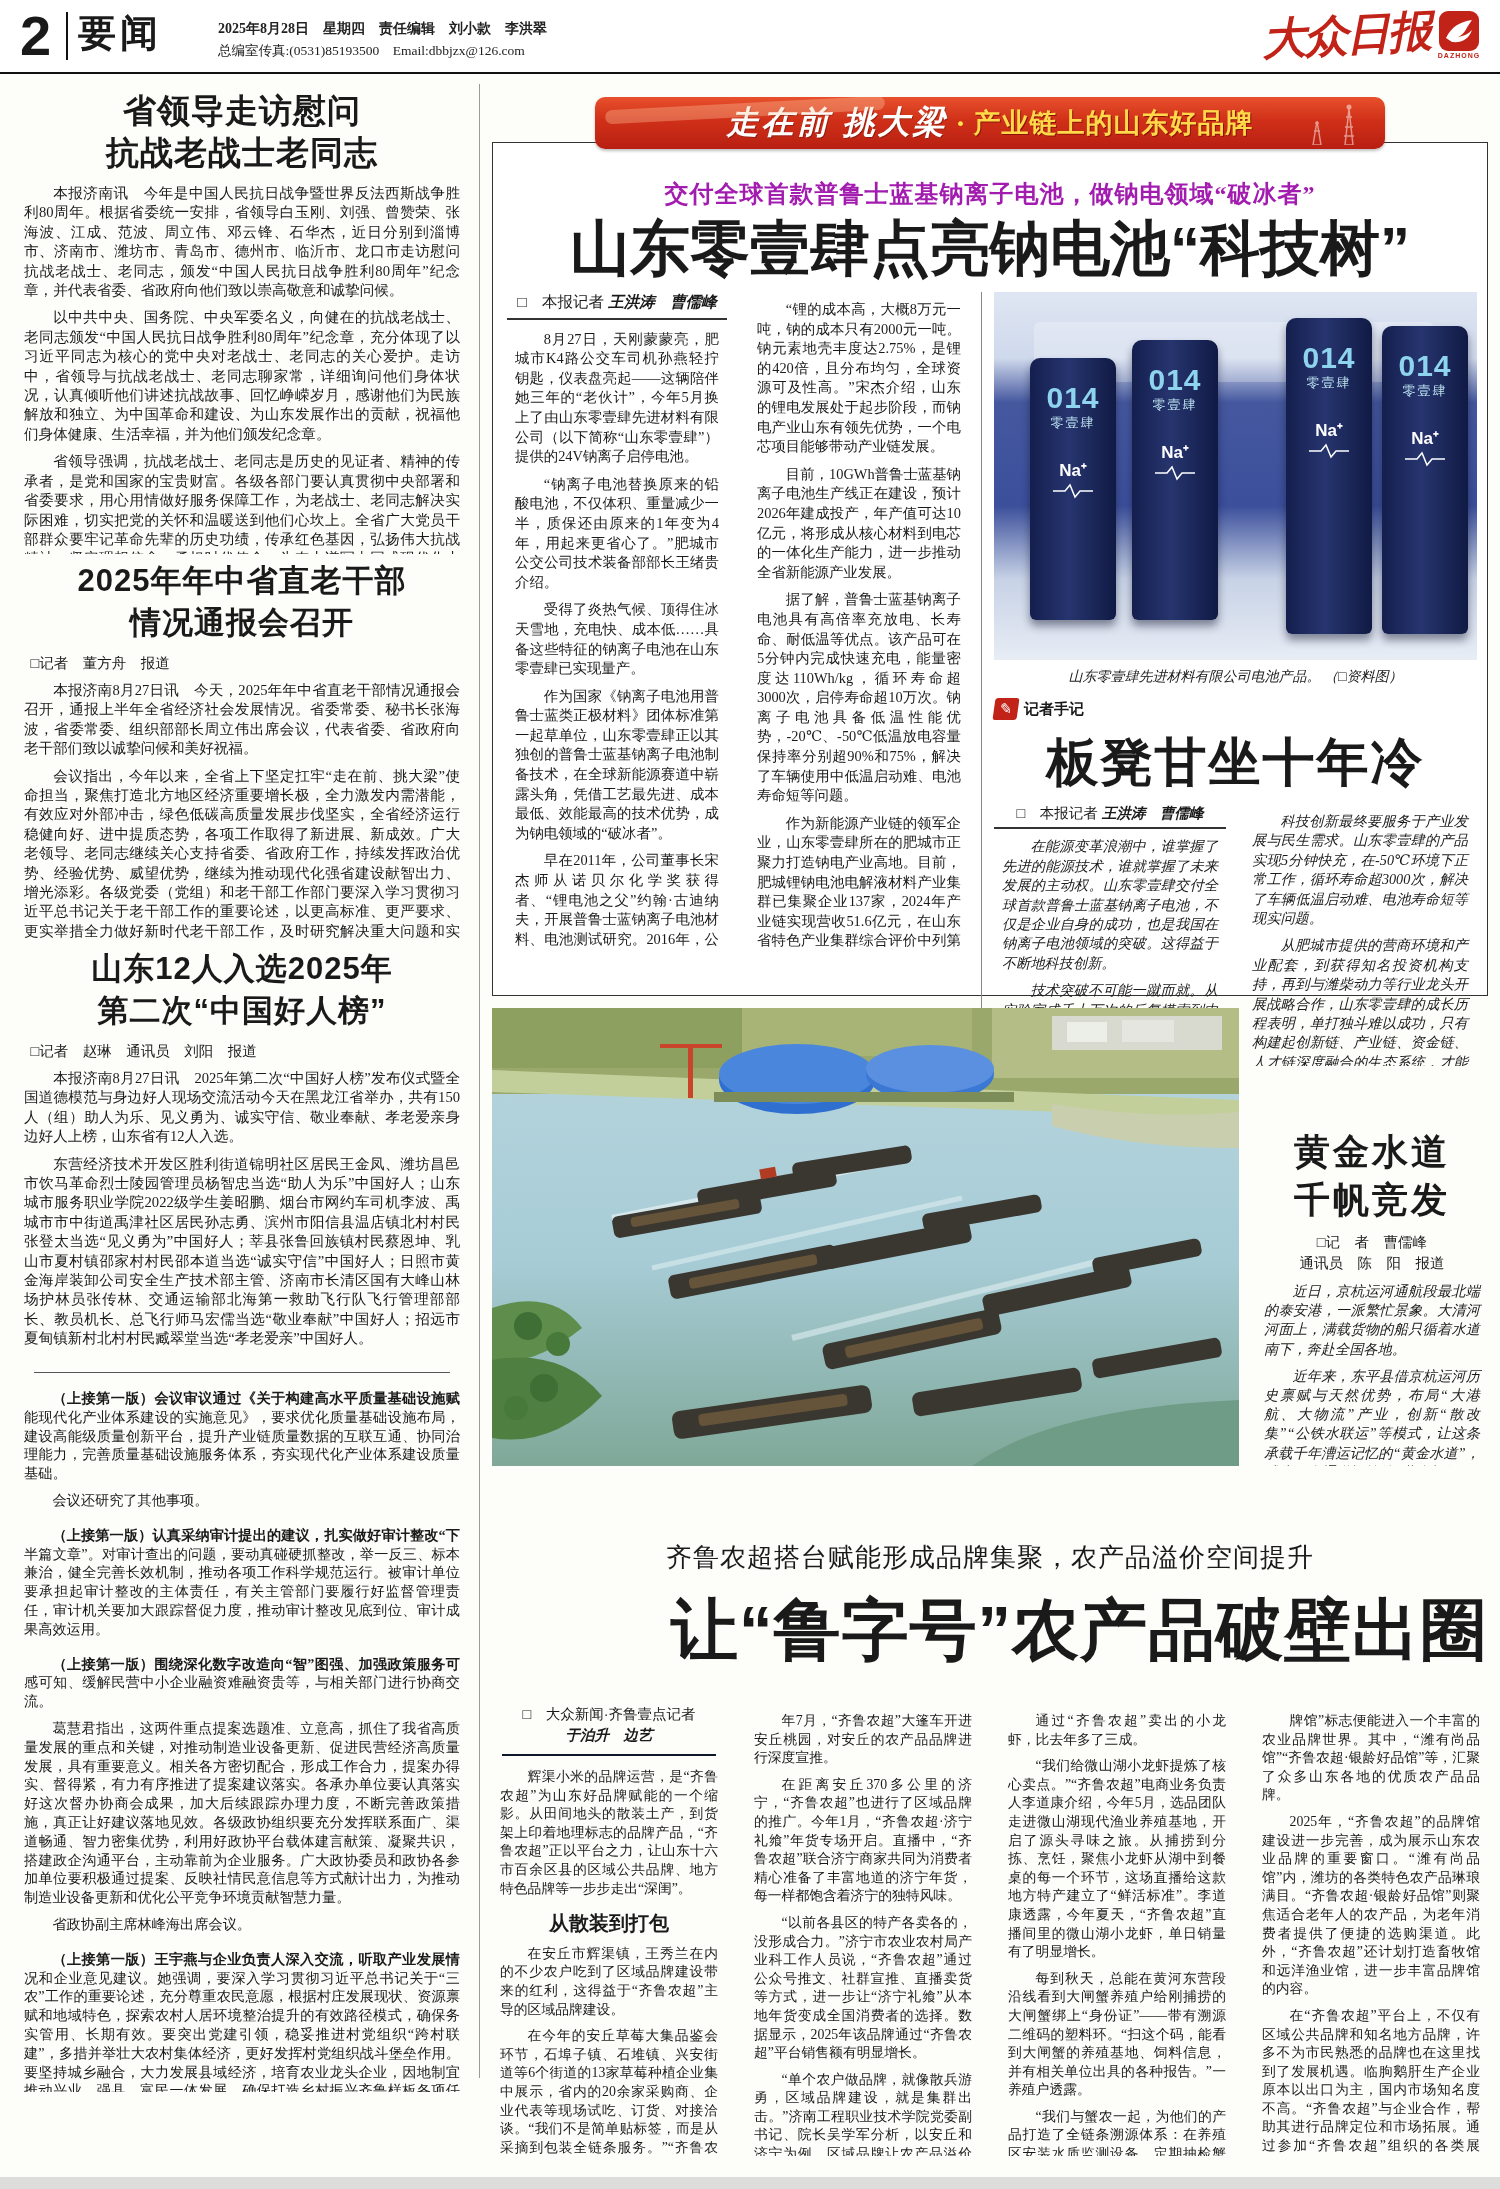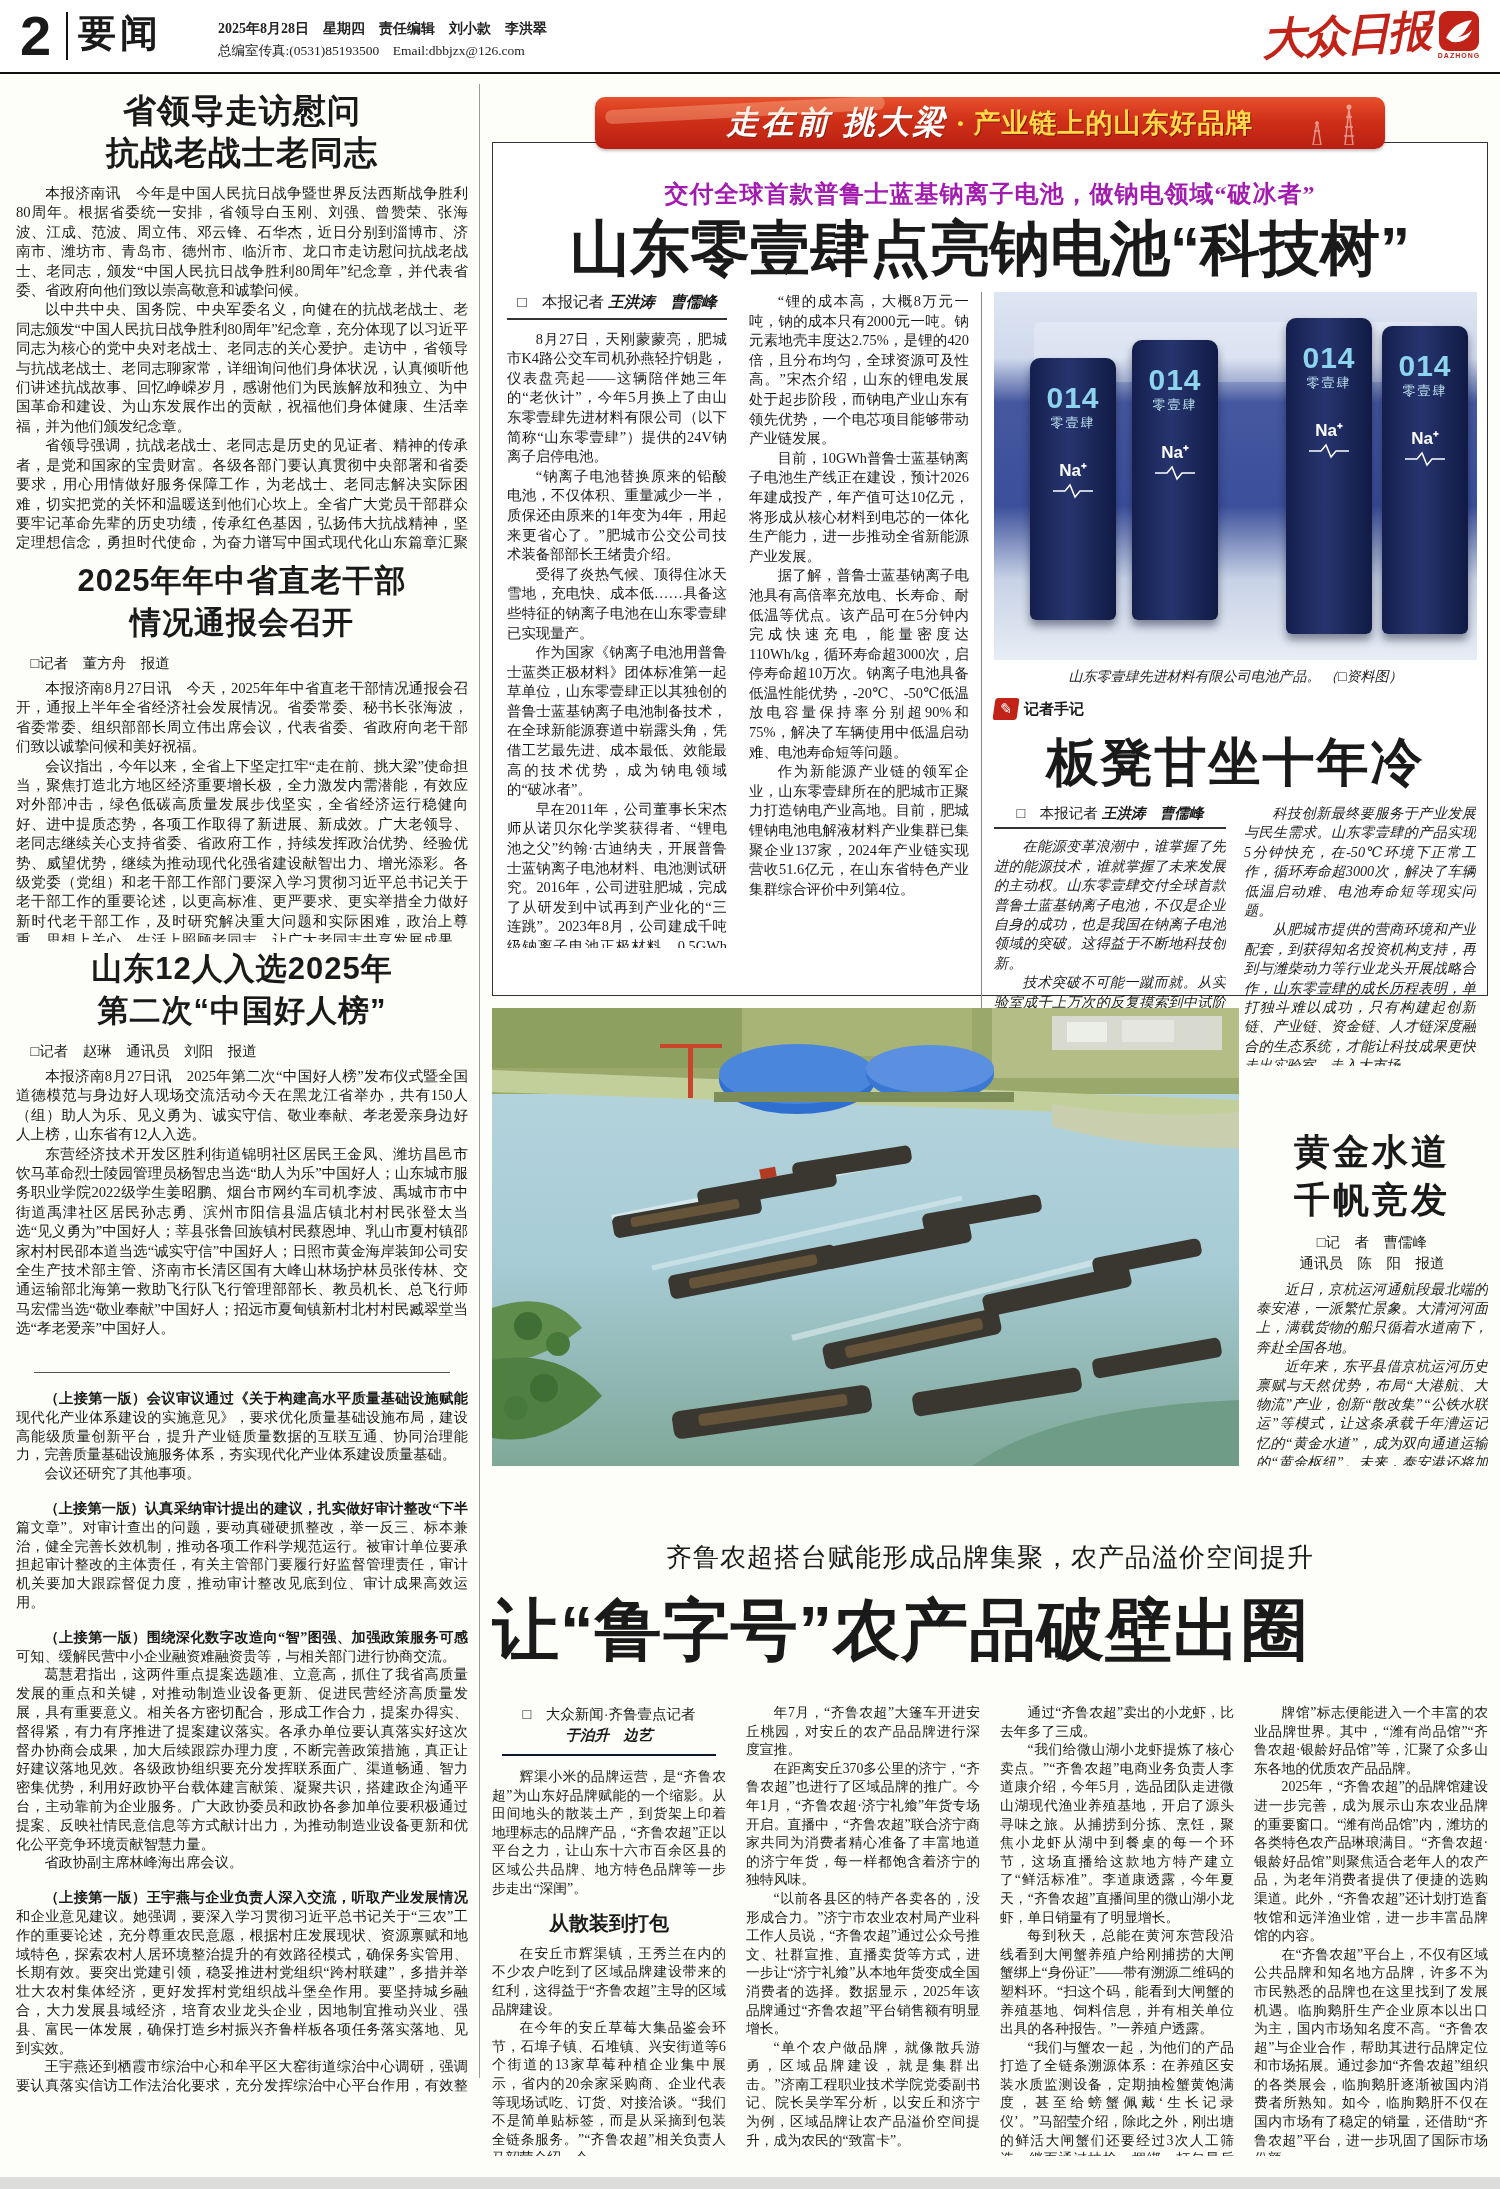--- a/index.html
+++ b/index.html
@@ -1,20 +1,20 @@
 <!DOCTYPE html>
 <html><head>
 <meta charset="utf-8">
 <style>
   html,body{margin:0;padding:0;}
   body{
     position:relative;width:1500px;height:2189px;background:#fdfdfa;
     font-family:"Liberation Serif","DejaVu Serif",serif;color:#1a1a1a;overflow:hidden;
   }
-  p{margin:0;text-indent:2em;}
+  p{margin:8px;text-indent:2em;}
   .justify{text-align:justify;}
   
   .page-header{position:absolute;left:0;top:0;width:1500px;height:72px;border-bottom:2px solid #111;background:#fff;}
   .page-num{position:absolute;left:20px;top:4px;font-family:"Liberation Sans",sans-serif;font-size:56px;font-weight:bold;line-height:64px;}
   .hdr-vbar{position:absolute;left:66px;top:12px;width:2px;height:48px;background:#111;}
   .section-name{position:absolute;left:78px;top:8px;font-family:"Liberation Sans",sans-serif;font-size:38px;font-weight:bold;letter-spacing:4px;}
   .dateline{position:absolute;left:218px;top:18px;font-size:14px;line-height:22px;font-weight:bold;color:#222;}
   .contactline{position:absolute;left:218px;top:42px;font-size:13.5px;color:#222;}
   .masthead{position:absolute;right:18px;top:6px;display:flex;align-items:center;gap:6px;}
   .masthead-cn{font-size:44px;font-weight:bold;font-style:italic;color:#c22318;letter-spacing:-2px;transform:rotate(-3deg);}
@@ -73,21 +73,21 @@
   .nb-byline i{font-style:italic;font-weight:bold;font-family:"Liberation Serif",serif;}
   
   .river-photo{position:absolute;left:492px;top:1008px;width:747px;height:458px;overflow:hidden;background:#aacdd6;}
   .waterway{position:absolute;left:1256px;top:1008px;width:232px;height:458px;overflow:hidden;}
   .ww-title{font-family:"Liberation Sans",sans-serif;font-size:36px;font-weight:bold;text-align:center;line-height:48px;letter-spacing:3px;margin-top:120px;}
   .ww-byline{font-size:14.5px;text-align:center;margin-top:8px;line-height:21px;text-indent:0;}
   .ww-body{margin-top:6px;font-size:14.2px;line-height:19.2px;font-style:italic;}
   
   .bottom-feature{position:absolute;left:492px;top:1478px;width:996px;height:700px;overflow:hidden;}
   .bf-kicker{text-align:center;font-size:26px;letter-spacing:1px;margin-top:62px;}
-  .bf-headline{text-align:left;font-family:"Liberation Sans",sans-serif;font-size:67px;font-weight:bold;letter-spacing:1px;margin-top:10px;}
+  .bf-headline{text-align:right;font-family:"Liberation Sans",sans-serif;font-size:67px;font-weight:bold;letter-spacing:1px;margin-top:10px;}
   .bf-cols{display:flex;gap:20px;margin-top:28px;}
   .bf-col{flex:1;font-size:13.8px;line-height:18.6px;height:452px;overflow:hidden;}
   .bf-byline{text-align:center;font-size:14.5px;line-height:21px;border-bottom:2px solid #0f172a;padding-bottom:8px;margin:0 10px 12px;font-family:"Liberation Sans",sans-serif;}
   .bf-byline i{font-family:"Liberation Serif",serif;font-style:italic;font-weight:bold;margin-top:17px;}
   .bf-subhead{font-family:"Liberation Sans",sans-serif;font-size:20px;font-weight:bold;text-align:center;margin:16px 0 12px;text-indent:0;}
   .footer-bar{position:absolute;left:0;bottom:0;width:1500px;height:12px;background:#dddedb;}
 </style>
 </head>
 <body>
 

